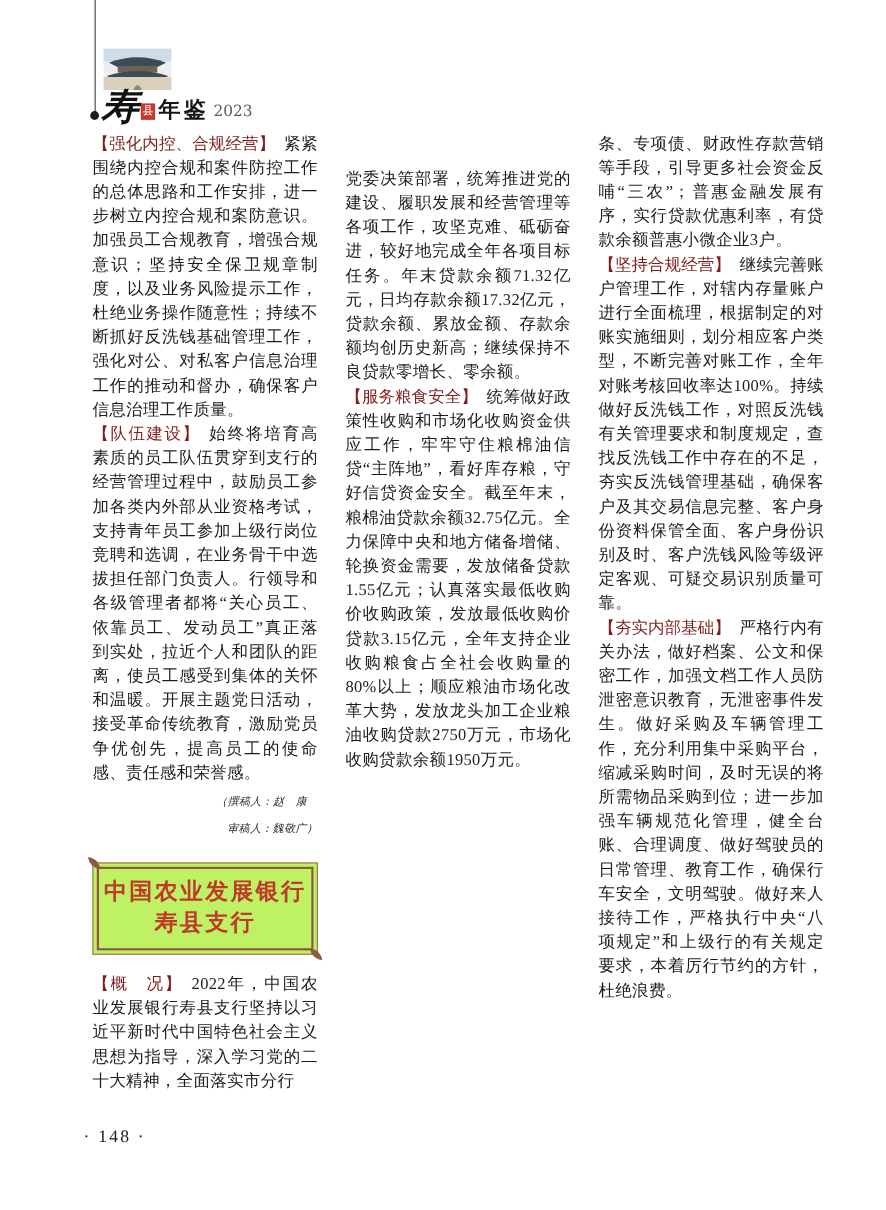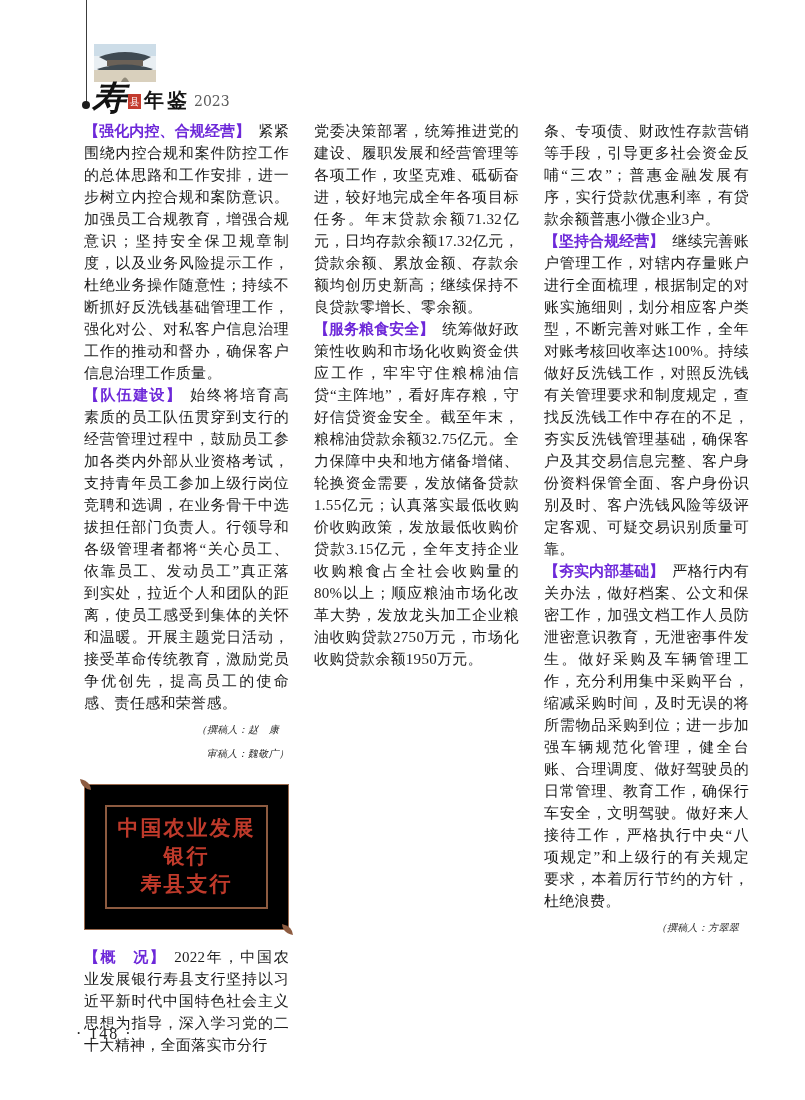--- a/index.html
+++ b/index.html
@@ -18,31 +18,31 @@
   .seal{display:inline-block;width:13px;height:15px;background:#c33b2e;color:#fff;
         font-size:10px;line-height:15px;text-align:center;margin:0 3px 3px 2px;
         font-family:"Liberation Sans",sans-serif;}
   .nianjian{font-family:"Liberation Sans",sans-serif;font-weight:bold;font-size:20px;line-height:22px;
         letter-spacing:3px;margin-bottom:1px;color:#161616;text-align:right;}
   .year{font-size:14px;line-height:22px;color:#5a5a5a;margin-left:4px;margin-bottom:0;
         font-family:"DejaVu Serif",serif;}
   
   .col{position:absolute;top:120px;width:205px;font-size:15px;line-height:22px;
        text-align:justify;letter-spacing:.3px;}
-  .col-1{left:84px;} .col-2{left:314px;} .col-3{left:544px;}
+  .col-1{left:84px;} .col-2{left:314px;margin-top:32px;} .col-3{left:544px;}
   p.sec{margin:0;}
   .mt{margin-top:22px;}
-  .head{color:#6d28d9;font-family:"Liberation Sans",sans-serif;font-weight:bold;
+  .head{color:#7f1d1d;font-family:"Liberation Sans",sans-serif;font-weight:normal;
         margin-right:8px;letter-spacing:0;}
   .byline{text-align:right;font-style:italic;font-size:10px;line-height:24px;margin-top:4px;
         font-family:"DejaVu Serif",serif;color:#2a2a2a;}
   .byline .l1{padding-right:10px;}
   
-  .entry-box{position:relative;margin:18px 0 16px 0;background:#000000;
-        border:1px solid #9a6a4e;padding:20px;box-sizing:border-box;}
+  .entry-box{position:relative;margin:18px 0 16px 0;background:#bef264;
+        border:1px solid #9a6a4e;padding:3px;box-sizing:border-box;}
   .entry-box-inner{border:2px solid #8d5b40;padding:7px 2px 9px;text-align:center;}
   .entry-box-title{color:#bf3a2b;font-family:"Liberation Sans",sans-serif;font-weight:bold;
         font-size:21px;line-height:28px;letter-spacing:2px;}
   .fl{position:absolute;width:13px;height:13px;}
   .fl-tl{left:-6px;top:-7px;}
   .fl-br{right:-6px;bottom:-7px;transform:rotate(180deg);}
   
   .pagenum{position:absolute;left:76px;top:1025px;font-size:16px;letter-spacing:2px;color:#222;}
 </style>
 </head>
@@ -110,17 +110,16 @@
   <p class="sec">
     <span>条、专项债、财政性存款营销等手段，引导更多社会资金反哺“三农”；普惠金融发展有序，实行贷款优惠利率，有贷款余额普惠小微企业3户。</span>
   </p>
   <p class="sec mt">
     <span class="head">【坚持合规经营】</span><span>继续完善账户管理工作，对辖内存量账户进行全面梳理，根据制定的对账实施细则，划分相应客户类型，不断完善对账工作，全年对账考核回收率达100%。持续做好反洗钱工作，对照反洗钱有关管理要求和制度规定，查找反洗钱工作中存在的不足，夯实反洗钱管理基础，确保客户及其交易信息完整、客户身份资料保管全面、客户身份识别及时、客户洗钱风险等级评定客观、可疑交易识别质量可靠。</span>
   </p>
   <p class="sec mt">
     <span class="head">【夯实内部基础】</span><span>严格行内有关办法，做好档案、公文和保密工作，加强文档工作人员防泄密意识教育，无泄密事件发生。做好采购及车辆管理工作，充分利用集中采购平台，缩减采购时间，及时无误的将所需物品采购到位；进一步加强车辆规范化管理，健全台账、合理调度、做好驾驶员的日常管理、教育工作，确保行车安全，文明驾驶。做好来人接待工作，严格执行中央“八项规定”和上级行的有关规定要求，本着厉行节约的方针，杜绝浪费。</span>
   </p>
   <div class="byline">
-    <div class="l1">（撰稿人：方翠翠</div>
   </div>
 </div>
 
 <div class="pagenum">· 148 ·</div>
 
 </body></html>

